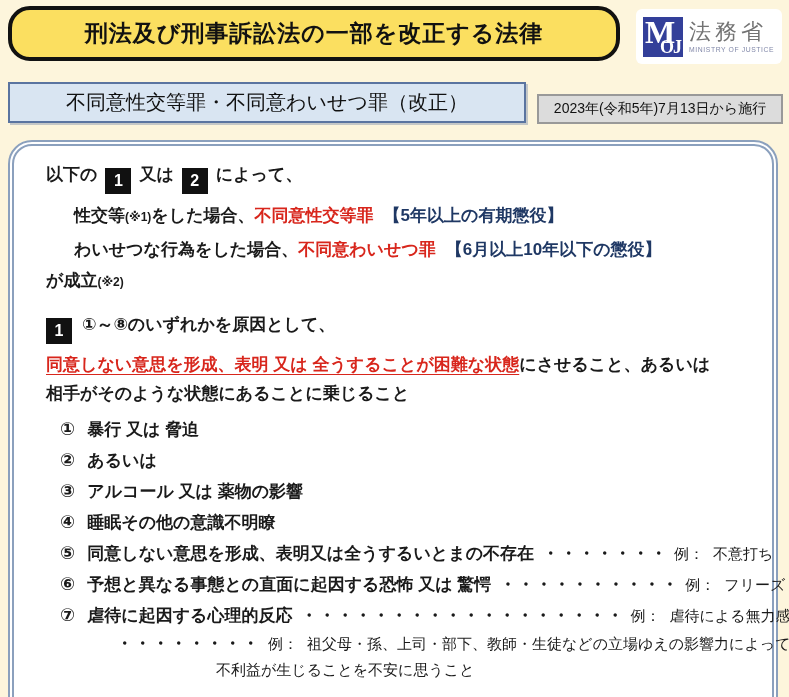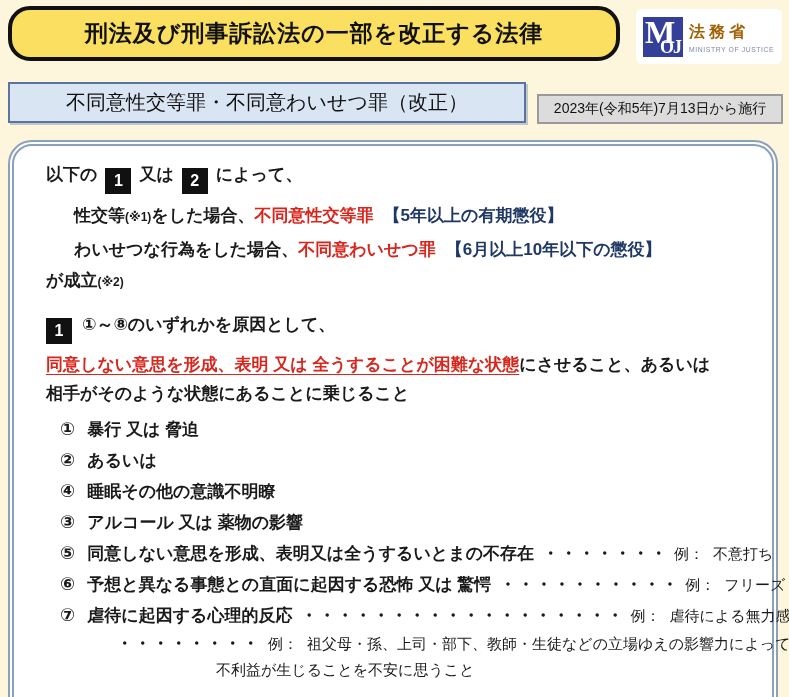--- a/index.html
+++ b/index.html
@@ -29,21 +29,21 @@
   }
   .logo-mark {
     position:relative; width:40px; height:40px; flex:0 0 auto;
     background:var(--logo_blue,#333f99); color:#fff;
     font-family:"Liberation Serif","DejaVu Serif",serif; font-weight:bold;
     overflow:hidden;
   }
   .logo-mark .m  { position:absolute; left:2px; top:-3px; font-size:32px; }
   .logo-mark .oj { position:absolute; right:2px; bottom:-1px; font-size:18px; letter-spacing:-1px; }
   .logo-text { display:flex; flex-direction:column; justify-content:center; }
-  .logo-name { font-size:16px; color:#a16207; letter-spacing:4px; line-height:24px;font-weight:bold; }
+  .logo-name { font-size:22px; color:#737373; letter-spacing:4px; line-height:24px; }
   .logo-sub  { font-size:6.8px; color:#8087a8; letter-spacing:0.6px; margin-top:2px; }
 
   
   .subtitle-box {
     position:absolute; left:8px; top:82px; width:518px; height:41px;
     background:var(--subtitle_bg,#d9e5f2);
     border:2px solid var(--subtitle_border,#5a74a0);
     box-shadow:2px 2px 0 rgba(90,116,160,.35);
     display:flex; align-items:center; justify-content:center;
     font-size:20px; font-weight:normal; color:#111;
@@ -152,24 +152,24 @@
     </div>
 
     <div class="list">
       <div class="list-item">
         <span class="cnum">①</span><span class="itext">暴行 又は 脅迫</span>
       </div>
       <div class="list-item">
         <span class="cnum">②</span><span class="itext">あるいは</span>
       </div>
       <div class="list-item">
-        <span class="cnum">④</span><span class="itext">睡眠その他の意識不明瞭</span>
+        <span class="cnum">③</span><span class="itext">アルコール 又は 薬物の影響</span>
       </div>
       <div class="list-item">
-        <span class="cnum">③</span><span class="itext">アルコール 又は 薬物の影響</span>
+        <span class="cnum">④</span><span class="itext">睡眠その他の意識不明瞭</span>
       </div>
       <div class="list-item">
         <span class="cnum">⑤</span><span class="itext">同意しない意思を形成、表明又は全うするいとまの不存在</span><span class="dots">・・・・・・・</span><span class="ex-label">例：</span><span class="ex">不意打ち</span>
       </div>
       <div class="list-item">
         <span class="cnum">⑥</span><span class="itext">予想と異なる事態との直面に起因する恐怖 又は 驚愕</span><span class="dots">・・・・・・・・・・</span><span class="ex-label">例：</span><span class="ex">フリーズ</span>
       </div>
       <div class="list-item">
         <span class="cnum">⑦</span><span class="itext">虐待に起因する心理的反応</span><span class="dots">・・・・・・・・・・・・・・・・・・</span><span class="ex-label">例：</span><span class="ex">虐待による無力感・恐怖心</span>
       </div>

